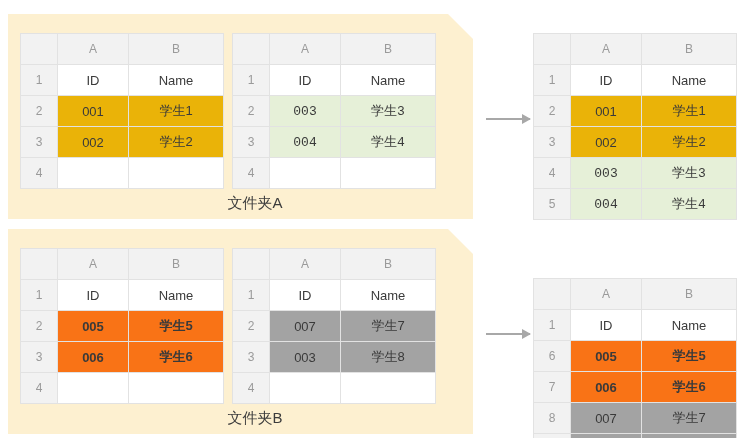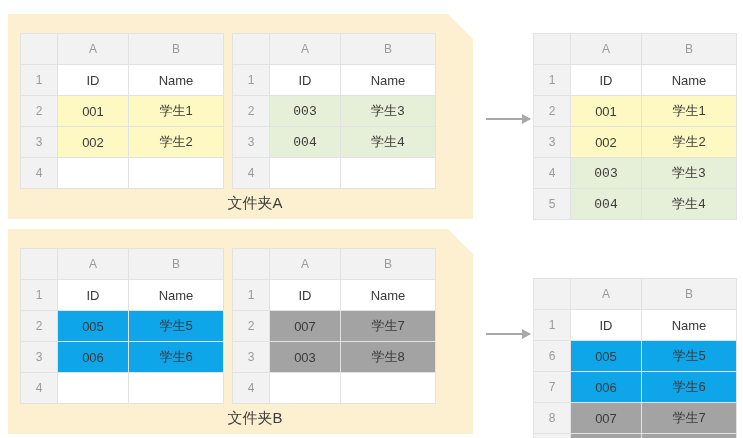--- a/index.html
+++ b/index.html
@@ -50,23 +50,23 @@
     font-size: 12px;
   }
   table.sheet td.rownum {
     background: #f2f2f2;
     color: #9a9a9a;
     font-size: 12px;
     width: 36px;
   }
   table.sheet td.colA { width: 70px; }
   table.sheet td.colB { width: 94px; }
-  .fill-green { background: #fef9c3; }
+  .fill-green { background: #eab308; }
   .fill-lightgreen { background: #e6f0d8; font-family: Liberation Mono, monospace; }
-  .fill-blue { background: #0ea5e9; }
+  .fill-blue { background: #f97316; font-weight: bold; }
   .fill-purple { background: #a3a3a3; }
   .arrow {
     position: absolute;
     height: 2px;
     background: #a8a8a8;
   }
   .arrow::after {
     content: "";
     position: absolute;
     right: -1px;

